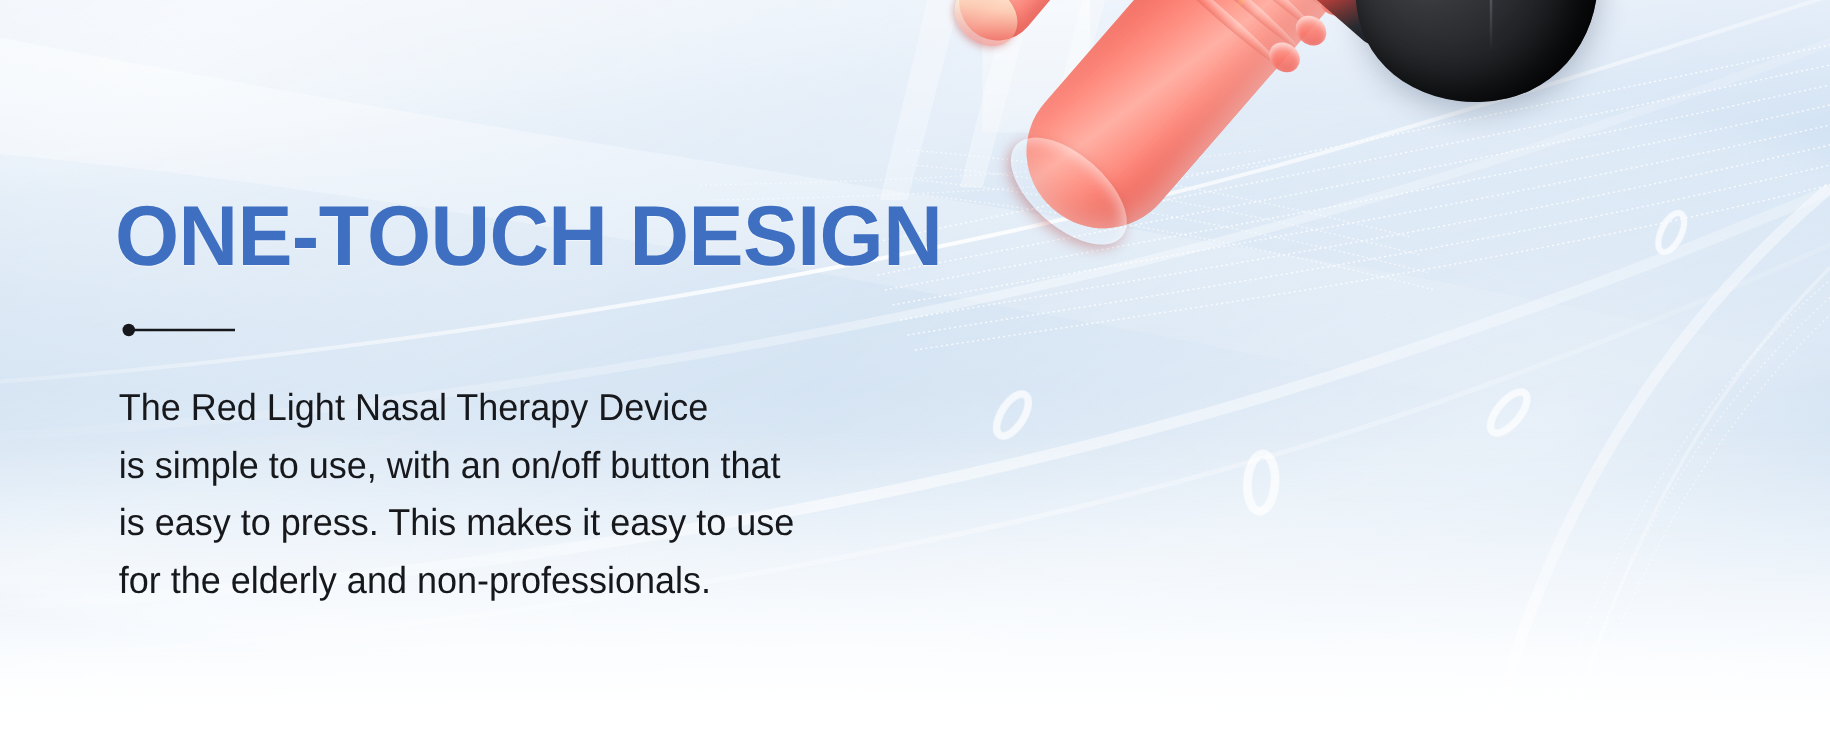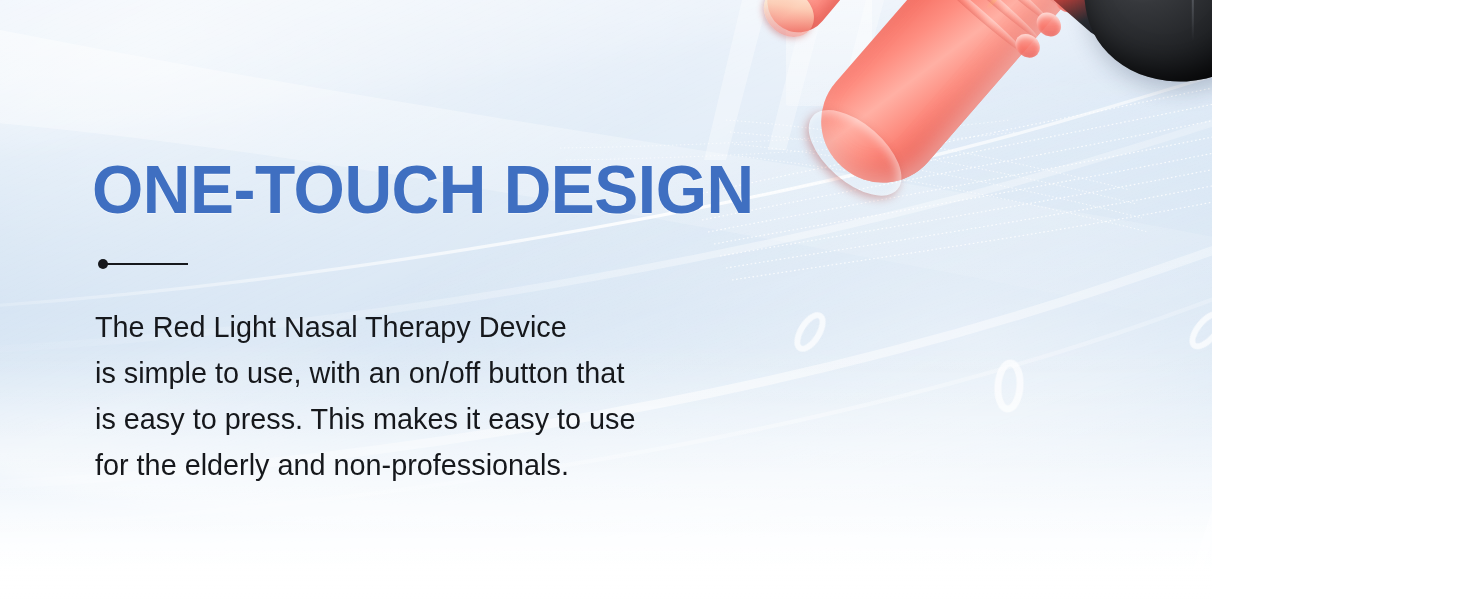--- a/index.html
+++ b/index.html
@@ -6,21 +6,21 @@
   * { margin:0; padding:0; box-sizing:border-box; }
   html, body {
     width:1464px; height:600px;
     overflow:hidden;
     background:#ffffff;
     font-family:"Liberation Sans", sans-serif;
   }
 
   #banner {
     position:relative;
-    width:1212px;
+    width:1464px;
     height:600px;
     overflow:hidden;
     background:linear-gradient(180deg,
         #d9e6f6 0%,
         #cfe0f3 10%,
         #bed6ee 26%,
         #b4cfea 40%,
         #b0cce9 52%,
         #bcd5ed 64%,
         #d2e3f4 76%,

